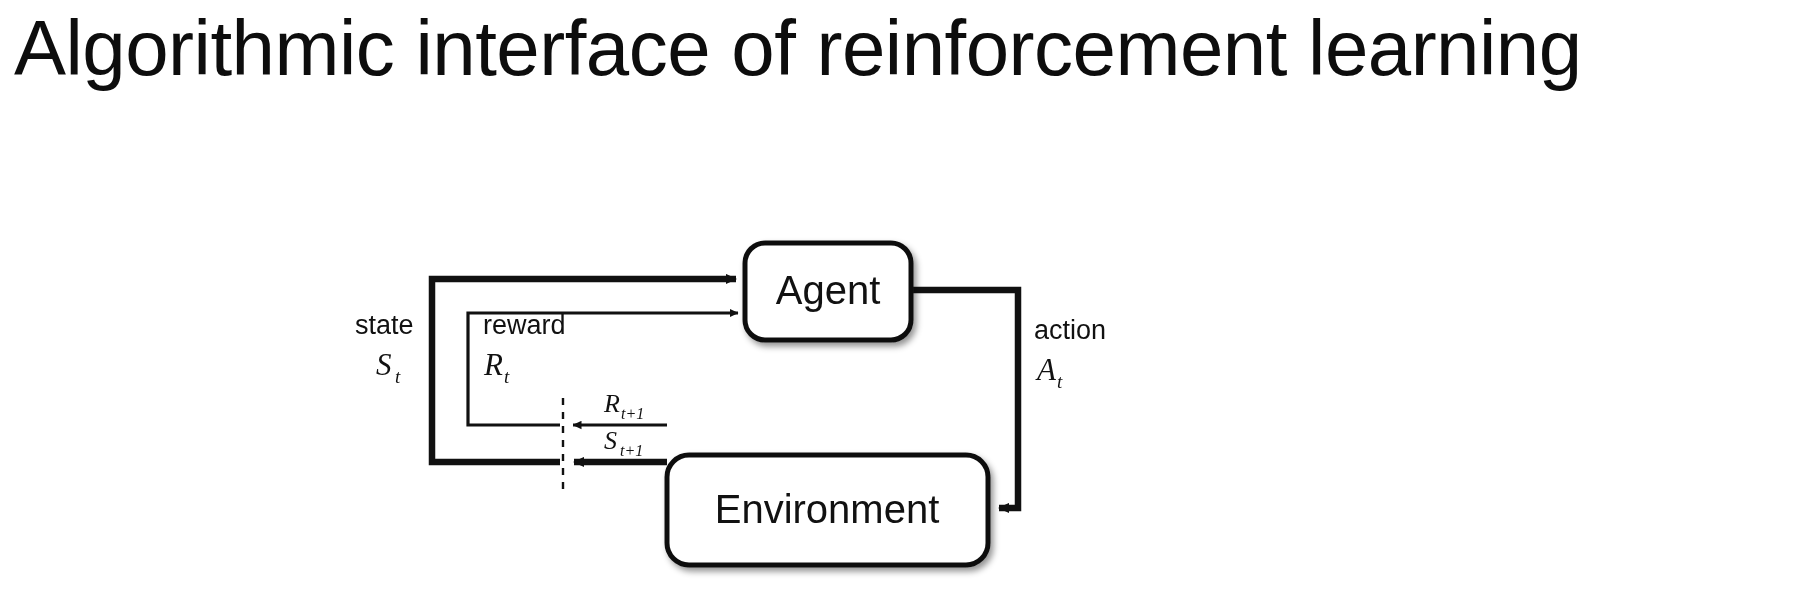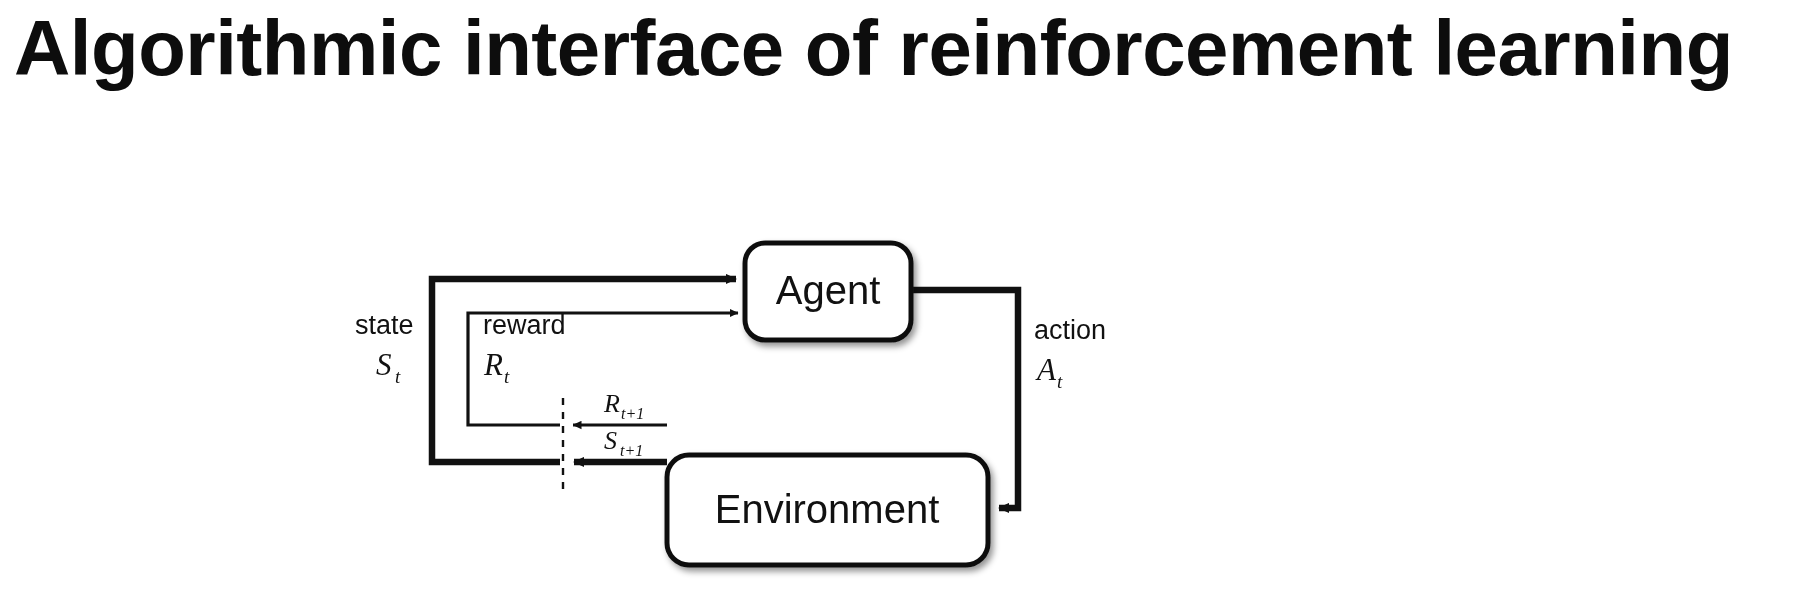--- a/index.html
+++ b/index.html
@@ -14,21 +14,21 @@
     overflow: hidden;
     font-family: "Liberation Sans", sans-serif;
   }
 
   #slide-title {
     position: absolute;
     left: 14px;
     top: 8px;
     font-family: "Liberation Sans", sans-serif;
     font-size: 78px;
-    font-weight: 700;
+    font-weight: 400;
     letter-spacing: -0.5px;
     color: #0d0d0d;
     white-space: nowrap;
     line-height: 1.05;
     text-align: center;
   }
 
   #rl-diagram {
     position: absolute;
     left: 0;

